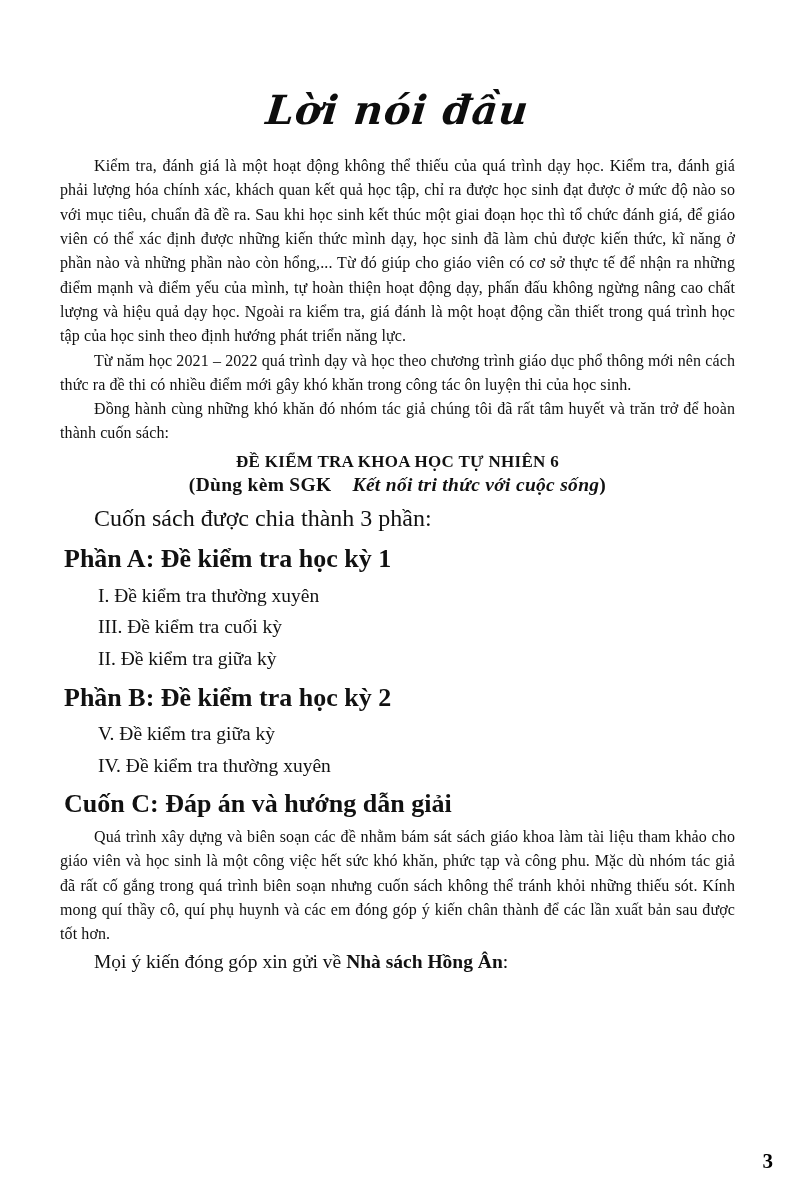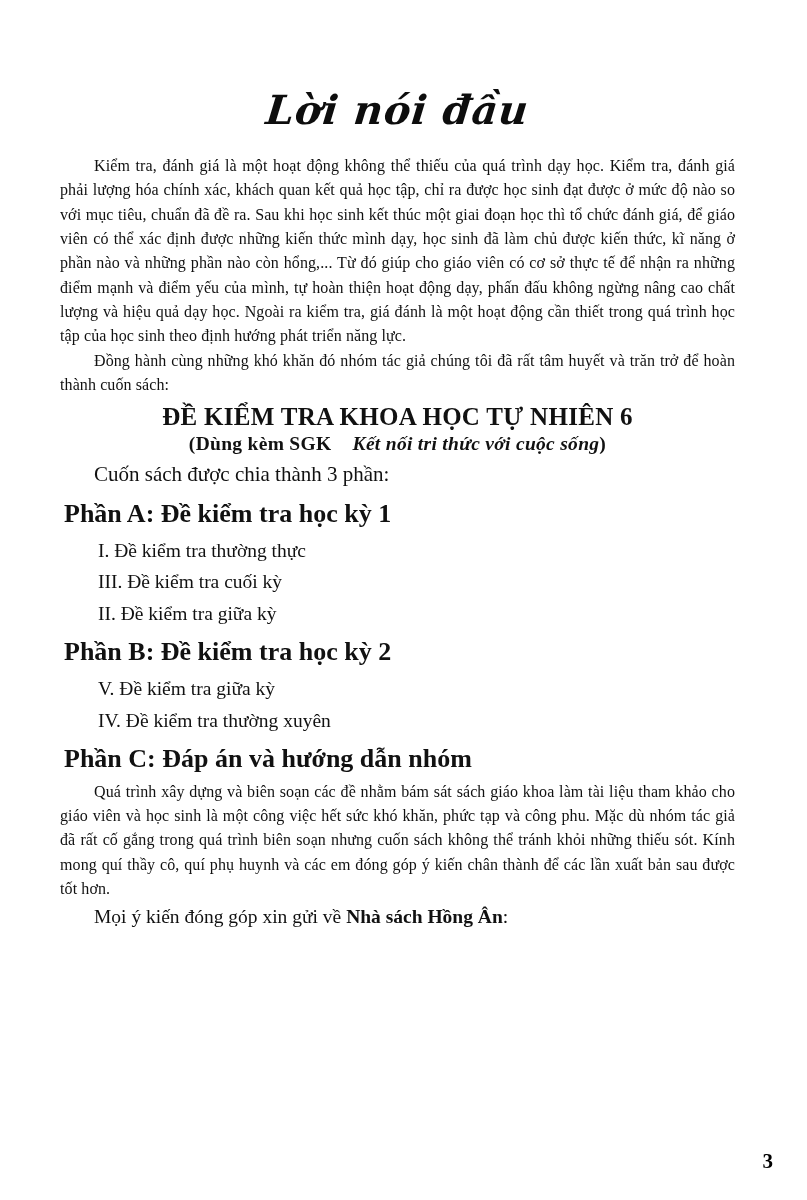--- a/index.html
+++ b/index.html
@@ -48,35 +48,35 @@
     line-height: 1.52;
     margin: 0 0 0 0;
     text-align: justify;
     text-justify: inter-word;
     text-indent: 34px;
     letter-spacing: 0.1px;
   }
   .center-bold {
     text-align: center;
     font-weight: 700;
-    font-size: 25px;
+    font-size: 17px;
     margin: 6px 0 2px 0;
     letter-spacing: 0.3px;
   }
   .center-bold.sub {
     font-size: 19.5px;
     margin-top: 2px;
   }
   .center-bold.sub em {
     font-style: italic;
     font-weight: 700;
     margin-left: 16px;
   }
   .lead-line {
-    font-size: 21px;
+    font-size: 24px;
     line-height: 1.52;
     text-indent: 34px;
     margin: 4px 0 0 0;
   }
   .part-heading {
     font-weight: 700;
     font-size: 26px;
     line-height: 1.6;
     margin: 2px 0 0 0;
     padding-left: 4px;
@@ -108,41 +108,42 @@
 </head>
 <body>
 
 <div class="page">
 
   <div class="title">Lời nói đầu</div>
 
 
   <p class="body-text">Kiểm tra, đánh giá là một hoạt động không thể thiếu của quá trình dạy học. Kiểm tra, đánh giá phải lượng hóa chính xác, khách quan kết quả học tập, chỉ ra được học sinh đạt được ở mức độ nào so với mục tiêu, chuẩn đã đề ra. Sau khi học sinh kết thúc một giai đoạn học thì tổ chức đánh giá, để giáo viên có thể xác định được những kiến thức mình dạy, học sinh đã làm chủ được kiến thức, kĩ năng ở phần nào và những phần nào còn hổng,... Từ đó giúp cho giáo viên có cơ sở thực tế để nhận ra những điểm mạnh và điểm yếu của mình, tự hoàn thiện hoạt động dạy, phấn đấu không ngừng nâng cao chất lượng và hiệu quả dạy học. Ngoài ra kiểm tra, giá đánh là một hoạt động cần thiết trong quá trình học tập của học sinh theo định hướng phát triển năng lực.</p>
 
+  <p class="body-text">Từ năm học 2021 – 2022 quá trình dạy và học theo chương trình giáo dục phổ thông mới nên cách thức ra đề thi có nhiều điểm mới gây khó khăn trong công tác ôn luyện thi của học sinh.</p>
 
   <p class="body-text">Đồng hành cùng những khó khăn đó nhóm tác giả chúng tôi đã rất tâm huyết và trăn trở để hoàn thành cuốn sách:</p>
 
   <div class="center-bold">ĐỀ KIỂM TRA KHOA HỌC TỰ NHIÊN 6</div>
 
   <div class="center-bold sub">
     <span>(Dùng kèm SGK </span><em>Kết nối tri thức với cuộc sống</em><span>)</span>
   </div>
 
   <p class="lead-line">Cuốn sách được chia thành 3 phần:</p>
 
   <div class="part-heading">Phần A: Đề kiểm tra học kỳ 1</div>
-  <div class="part-item">I. Đề kiểm tra thường thực</div>
+  <div class="part-item">I. Đề kiểm tra thường xuyên</div>
   <div class="part-item">III. Đề kiểm tra cuối kỳ</div>
   <div class="part-item">II. Đề kiểm tra giữa kỳ</div>
 
   <div class="part-heading">Phần B: Đề kiểm tra học kỳ 2</div>
   <div class="part-item">V. Đề kiểm tra giữa kỳ</div>
   <div class="part-item">IV. Đề kiểm tra thường xuyên</div>
 
-  <div class="part-heading">Phần C: Đáp án và hướng dẫn nhóm</div>
+  <div class="part-heading">Cuốn C: Đáp án và hướng dẫn giải</div>
 
   <p class="body-text">Quá trình xây dựng và biên soạn các đề nhằm bám sát sách giáo khoa làm tài liệu tham khảo cho giáo viên và học sinh là một công việc hết sức khó khăn, phức tạp và công phu. Mặc dù nhóm tác giả đã rất cố gắng trong quá trình biên soạn nhưng cuốn sách không thể tránh khỏi những thiếu sót. Kính mong quí thầy cô, quí phụ huynh và các em đóng góp ý kiến chân thành để các lần xuất bản sau được tốt hơn.</p>
 
   <p class="contact-line">
     <span>Mọi ý kiến đóng góp xin gửi về </span><b>Nhà sách Hồng Ân</b><span>:</span>
   </p>
 
 </div>
 
 <div class="page-number">3</div>

